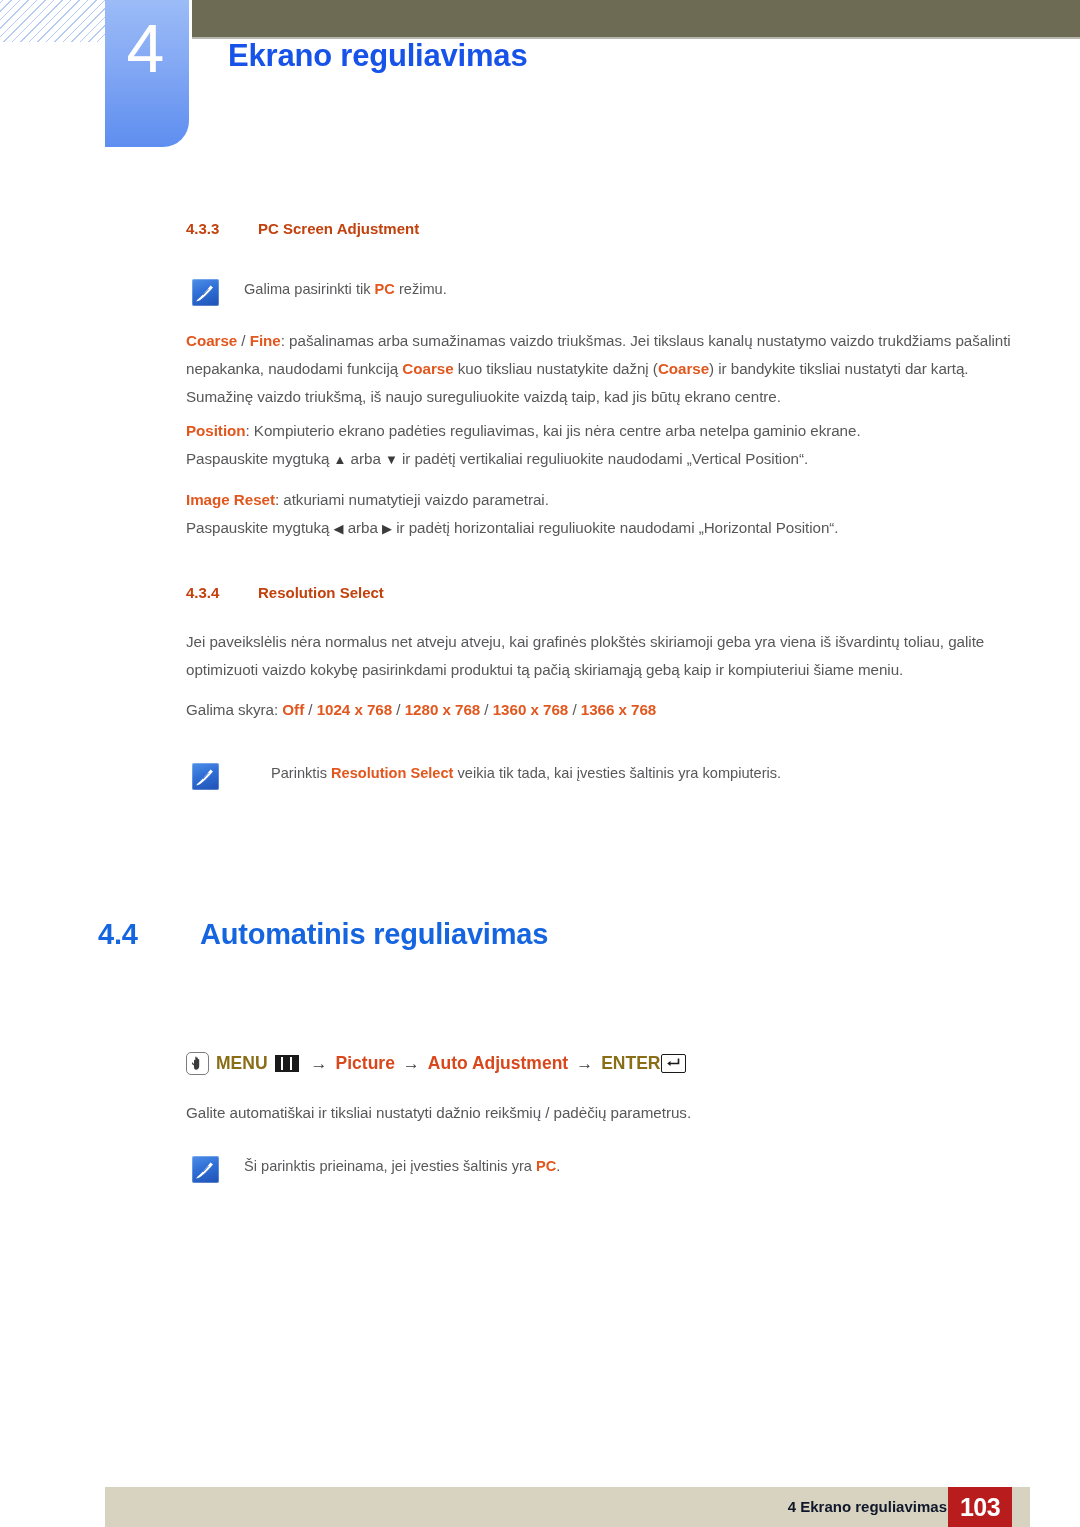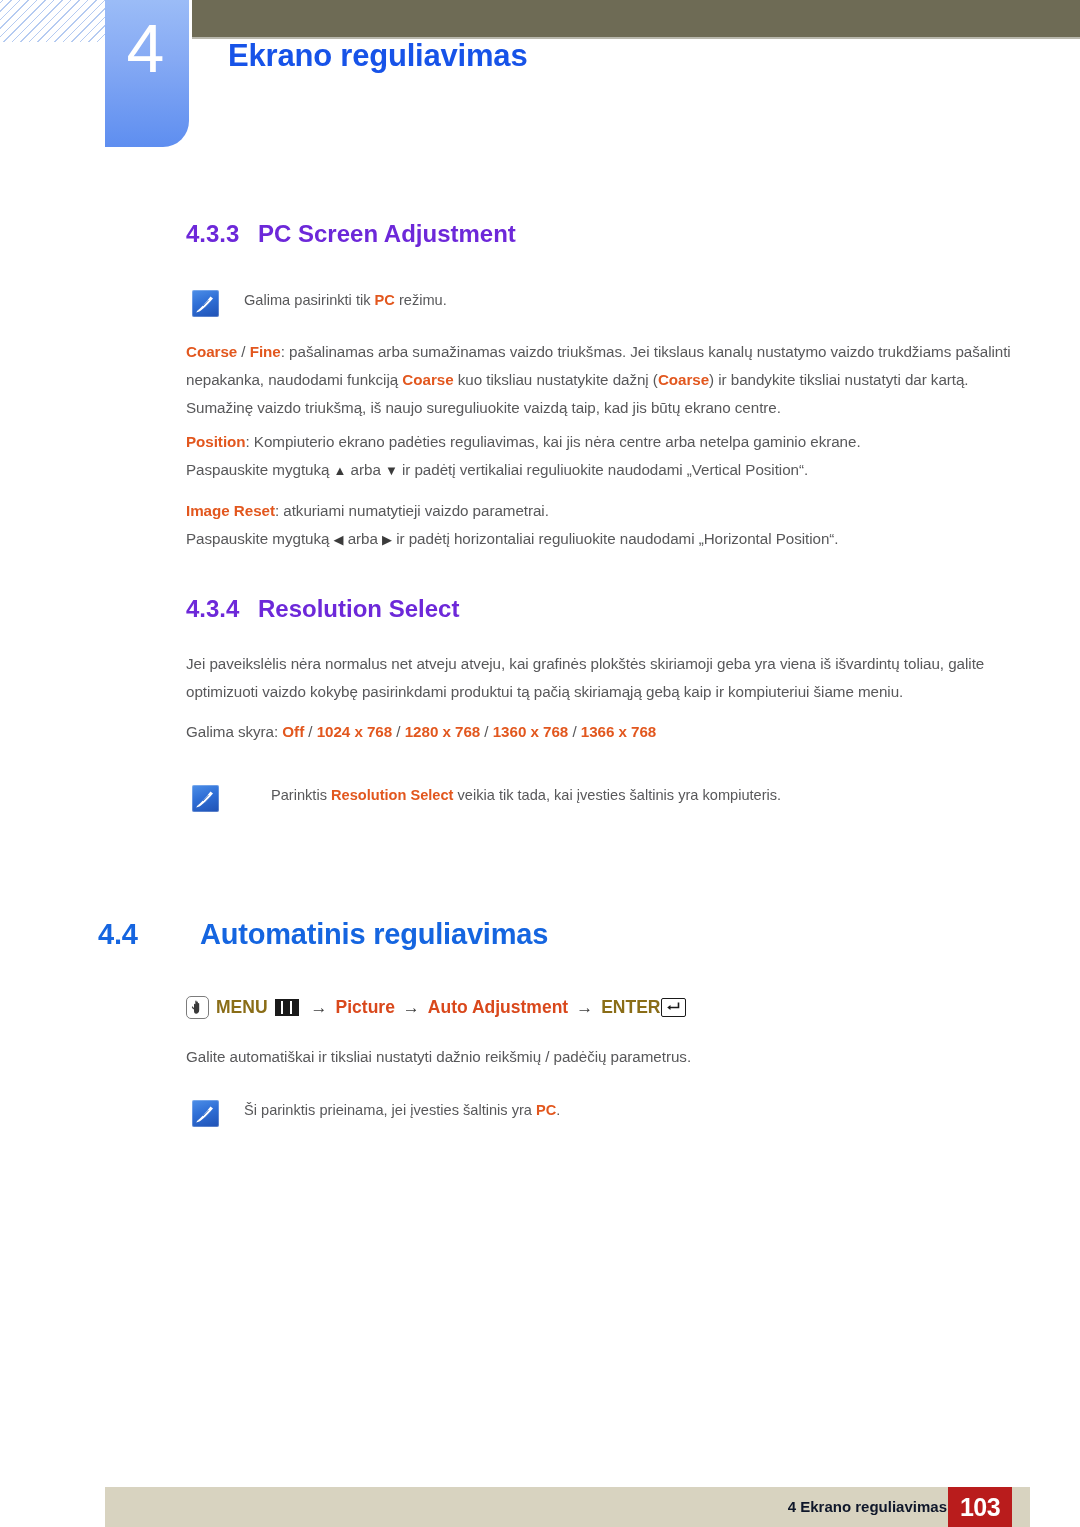--- a/index.html
+++ b/index.html
@@ -67,23 +67,23 @@
 
   
   .content {
     position: absolute;
     left: 186px;
     top: 0;
     width: 838px;
   }
 
   h3.sub-heading {
-    font-size: 24px;
-    font-weight: bold;
-    color: #6d28d9;
+    font-size: 15px;
+    font-weight: bold;
+    color: #c2410c;
     margin: 0;
     letter-spacing: 0px;
   }
   h3.sub-heading .num { display: inline-block; width: 72px; }
 
   h2.main-heading {
     font-size: 29px;
     font-weight: bold;
     color: #1565e0;
     margin: 0;
@@ -280,21 +280,21 @@
     </div>
     <div class="note-text"><span>Parinktis </span><span class="hl">Resolution Select</span><span> veikia tik tada, kai įvesties šaltinis yra kompiuteris.</span></div>
   </div>
 
 </div>
 
 <h2 class="main-heading" style="position:absolute; left:98px; top:918px;">
   <span class="num">4.4</span><span>Automatinis reguliavimas</span>
 </h2>
 
-<div style="position:absolute; left:186px; top:996px; width:838px;">
+<div style="position:absolute; left:186px; top:1052px; width:838px;">
 
   <div class="breadcrumb">
     <span class="bc-hand">
       <svg width="16" height="18" viewBox="0 0 16 18">
         <path d="M5 13 L5 6.5 C5 5.6 6.3 5.6 6.3 6.5 L6.3 9.5 L6.3 3.2 C6.3 2.3 7.6 2.3 7.6 3.2 L7.6 9.2 L7.6 4.2 C7.6 3.3 8.9 3.3 8.9 4.2 L8.9 9.4 L8.9 5.6 C8.9 4.8 10.2 4.8 10.2 5.6 L10.2 12 C10.2 14.6 8.6 15.8 7.2 15.8 C5.6 15.8 5 14.6 5 13 Z" fill="#3a3a3a"></path>
         <path d="M4.2 11.5 L3.0 9.6 C2.5 8.8 3.6 8.1 4.1 8.9 L5.2 10.6 Z" fill="#3a3a3a"></path>
       </svg>
     </span>
     <span>MENU</span>
     <span class="bc-menuicon">

